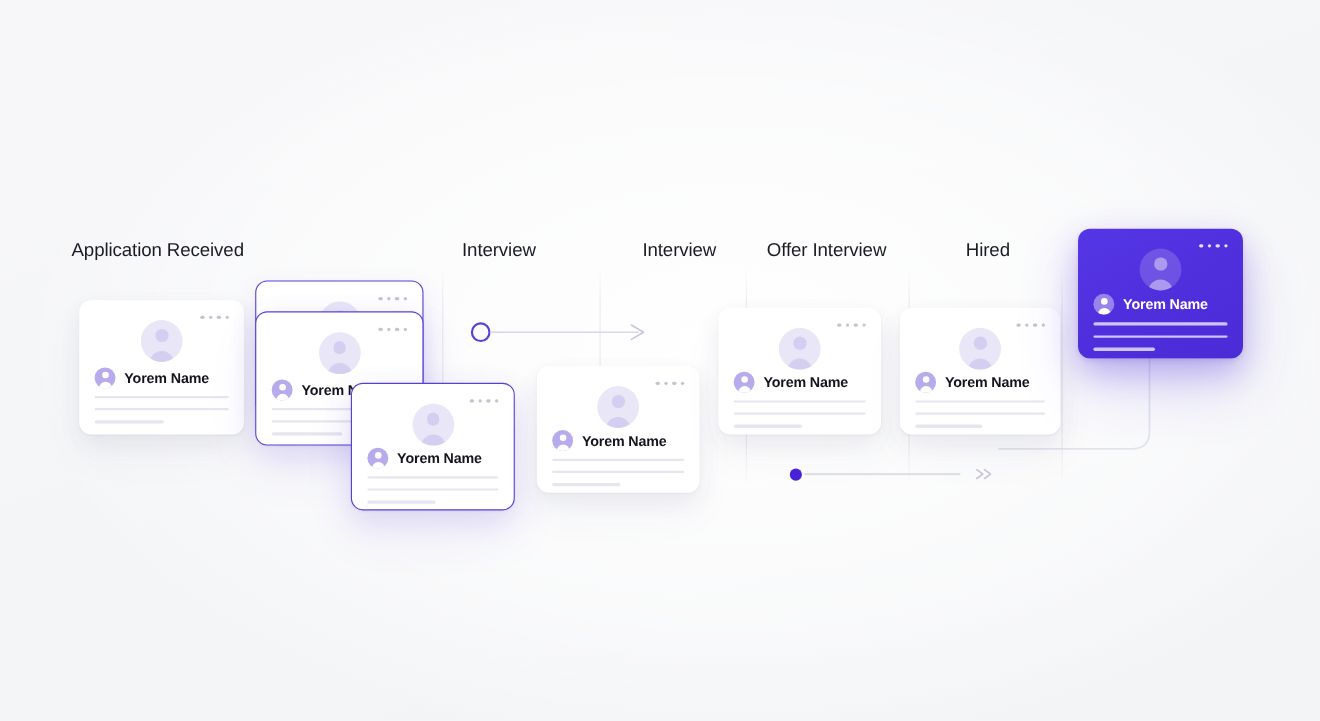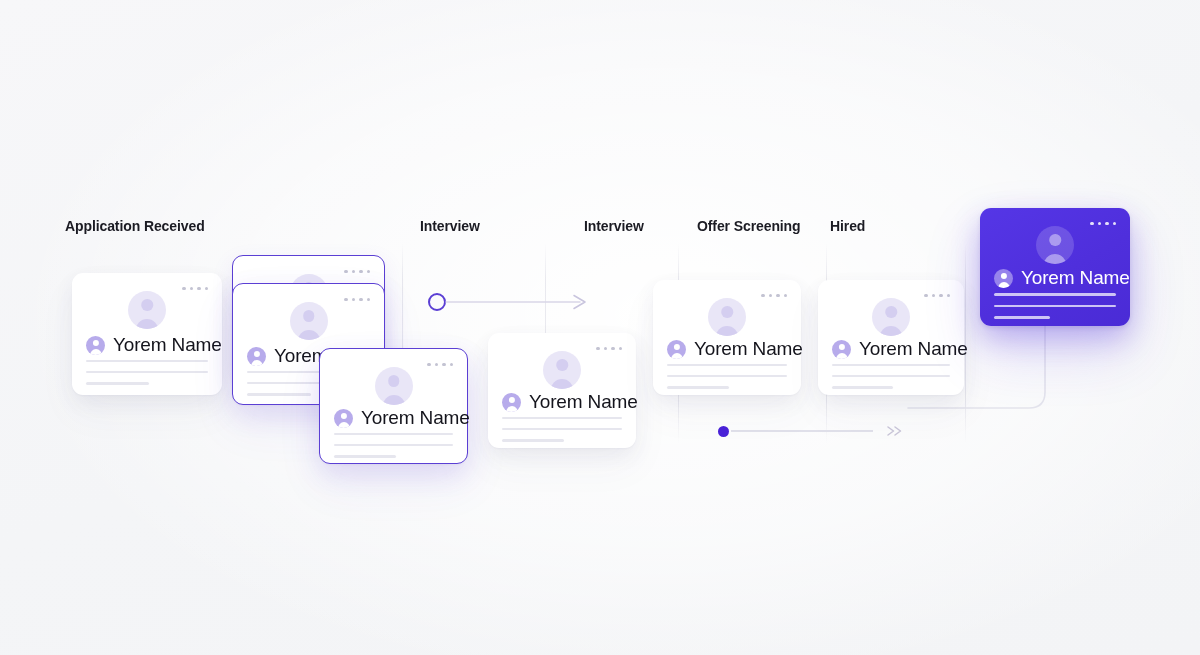--- a/index.html
+++ b/index.html
@@ -33,22 +33,22 @@
     background: linear-gradient(to bottom,
        rgba(160,160,185,0.00) 0%,
        rgba(160,160,185,0.22) 18%,
        rgba(160,160,185,0.22) 78%,
        rgba(160,160,185,0.00) 100%);
   }
 
   
   .stage-label {
     position: absolute;
-    font-size: 14px;
-    font-weight: 700;
+    font-size: 17px;
+    font-weight: 400;
     color: #1b1b23;
     letter-spacing: -0.1px;
     white-space: nowrap;
   }
 
   
   .card {
     position: absolute;
     background: #ffffff;
     border-radius: 11px;
@@ -162,22 +162,22 @@
     transform: translateX(-50%);
     width: 12px; height: 9px;
     border-radius: 50% 50% 0 0 / 72% 72% 0 0;
     background: #ffffff;
   }
   .purple .mini-avatar { background: rgba(255,255,255,0.40); }
   .purple .mini-avatar::before,
   .purple .mini-avatar::after { background: #ffffff; }
 
   .name-text {
-    font-size: 19px;
-    font-weight: 400;
+    font-size: 13px;
+    font-weight: 700;
     color: #14141c;
     letter-spacing: -0.15px;
     white-space: nowrap;
   }
   .purple .name-text { color: #ffffff; }
 
   
   .lines {
     position: absolute;
     left: 14px;
@@ -250,22 +250,22 @@
   <div class="ring" style="left:428px; top:293px;"></div>
   <svg class="connector" style="left:444px; top:290px; width:152px; height:26px;" viewBox="0 0 152 26">
     <path d="M 2 12 L 136 12" fill="none" stroke="#d9d6e8" stroke-width="1.5" stroke-linecap="round"></path>
     <path d="M 130 5.5 L 141 12 L 130 18.5" fill="none" stroke="#c9c5de" stroke-width="1.5" stroke-linecap="round" stroke-linejoin="round"></path>
   </svg>
 
   <div id="stage-labels">
       <div class="stage-label" style="left: 65px; top: 218px;">Application Received</div>
       <div class="stage-label" style="left: 420px; top: 218px;">Interview</div>
       <div class="stage-label" style="left: 564px; top: 218px; margin-left: 20px;">Interview</div>
-      <div class="stage-label" style="left: 697px; top: 218px;">Offer Screening</div>
-      <div class="stage-label" style="left: 830px; top: 218px;">Hired</div>
+      <div class="stage-label" style="left: 697px; top: 218px;">Offer Interview</div>
+      <div class="stage-label" style="left: 878px; top: 218px;">Hired</div>
     </div>
 
   <div id="cards">
       <div class="card" style="left: 72px; top: 273px; width: 150px; height: 122px; z-index: 10;">
         <div class="dots">
           <i></i>
           <i></i>
           <i></i>
           <i></i>
         </div>

